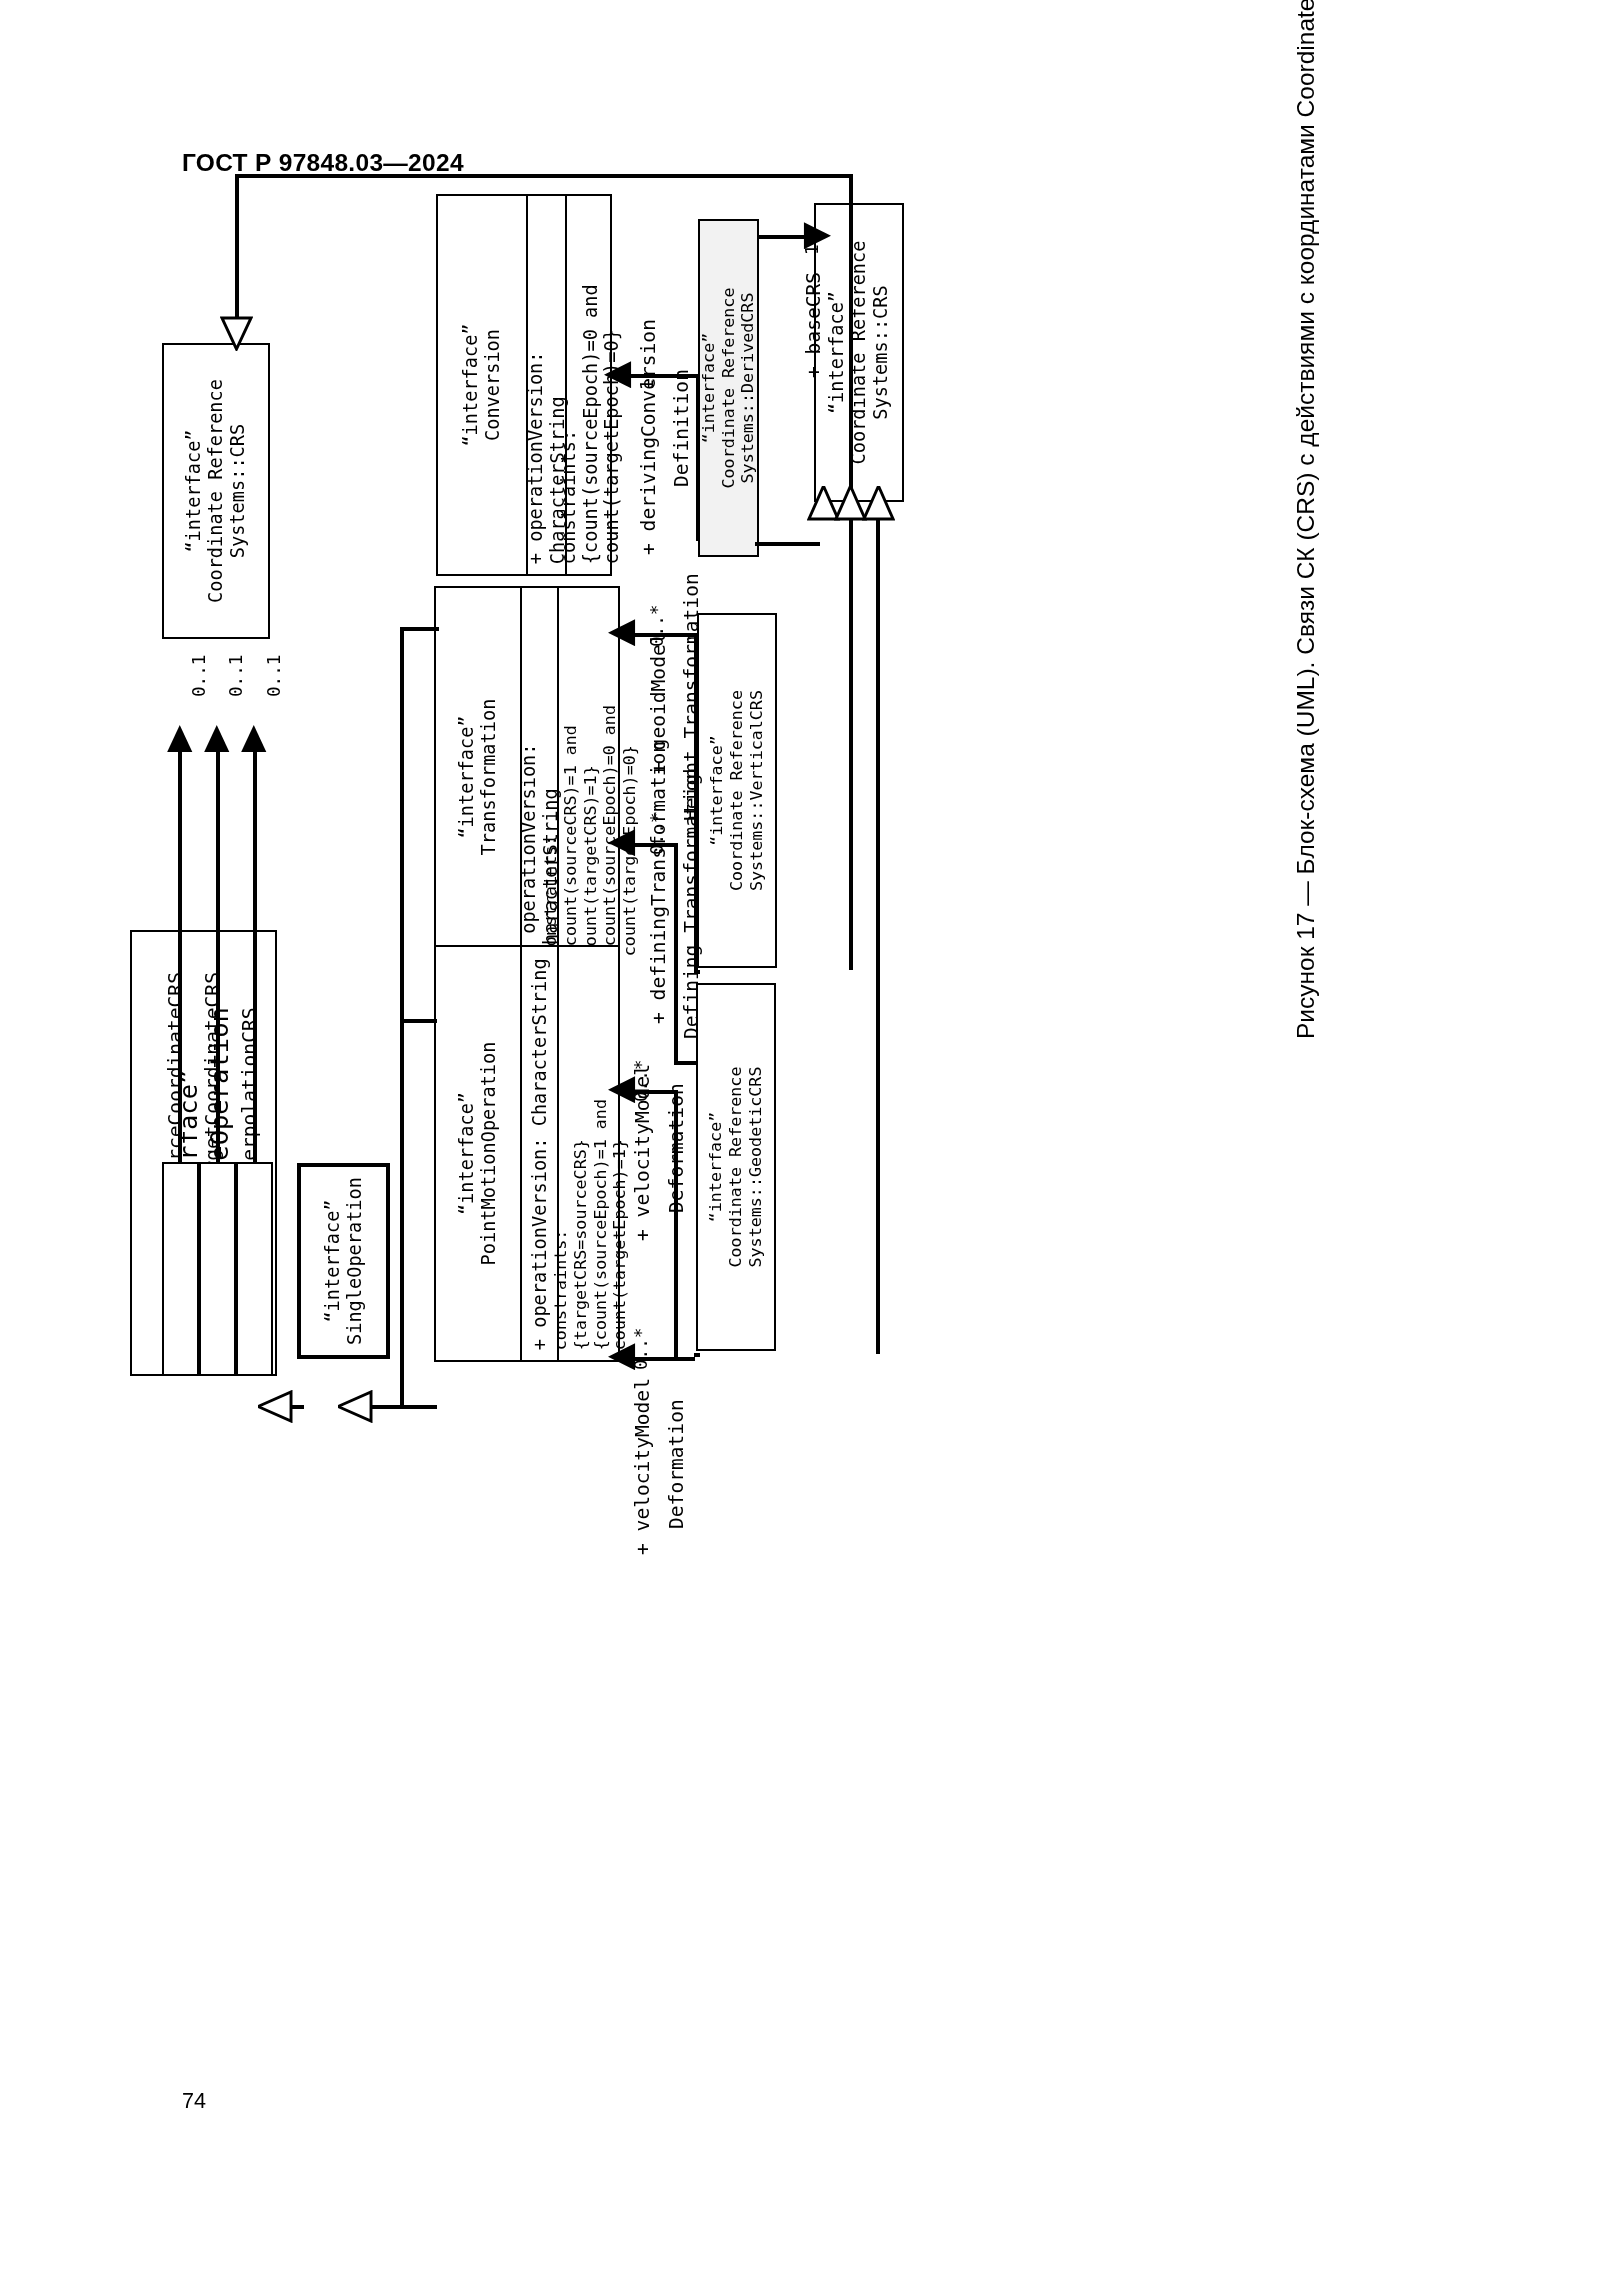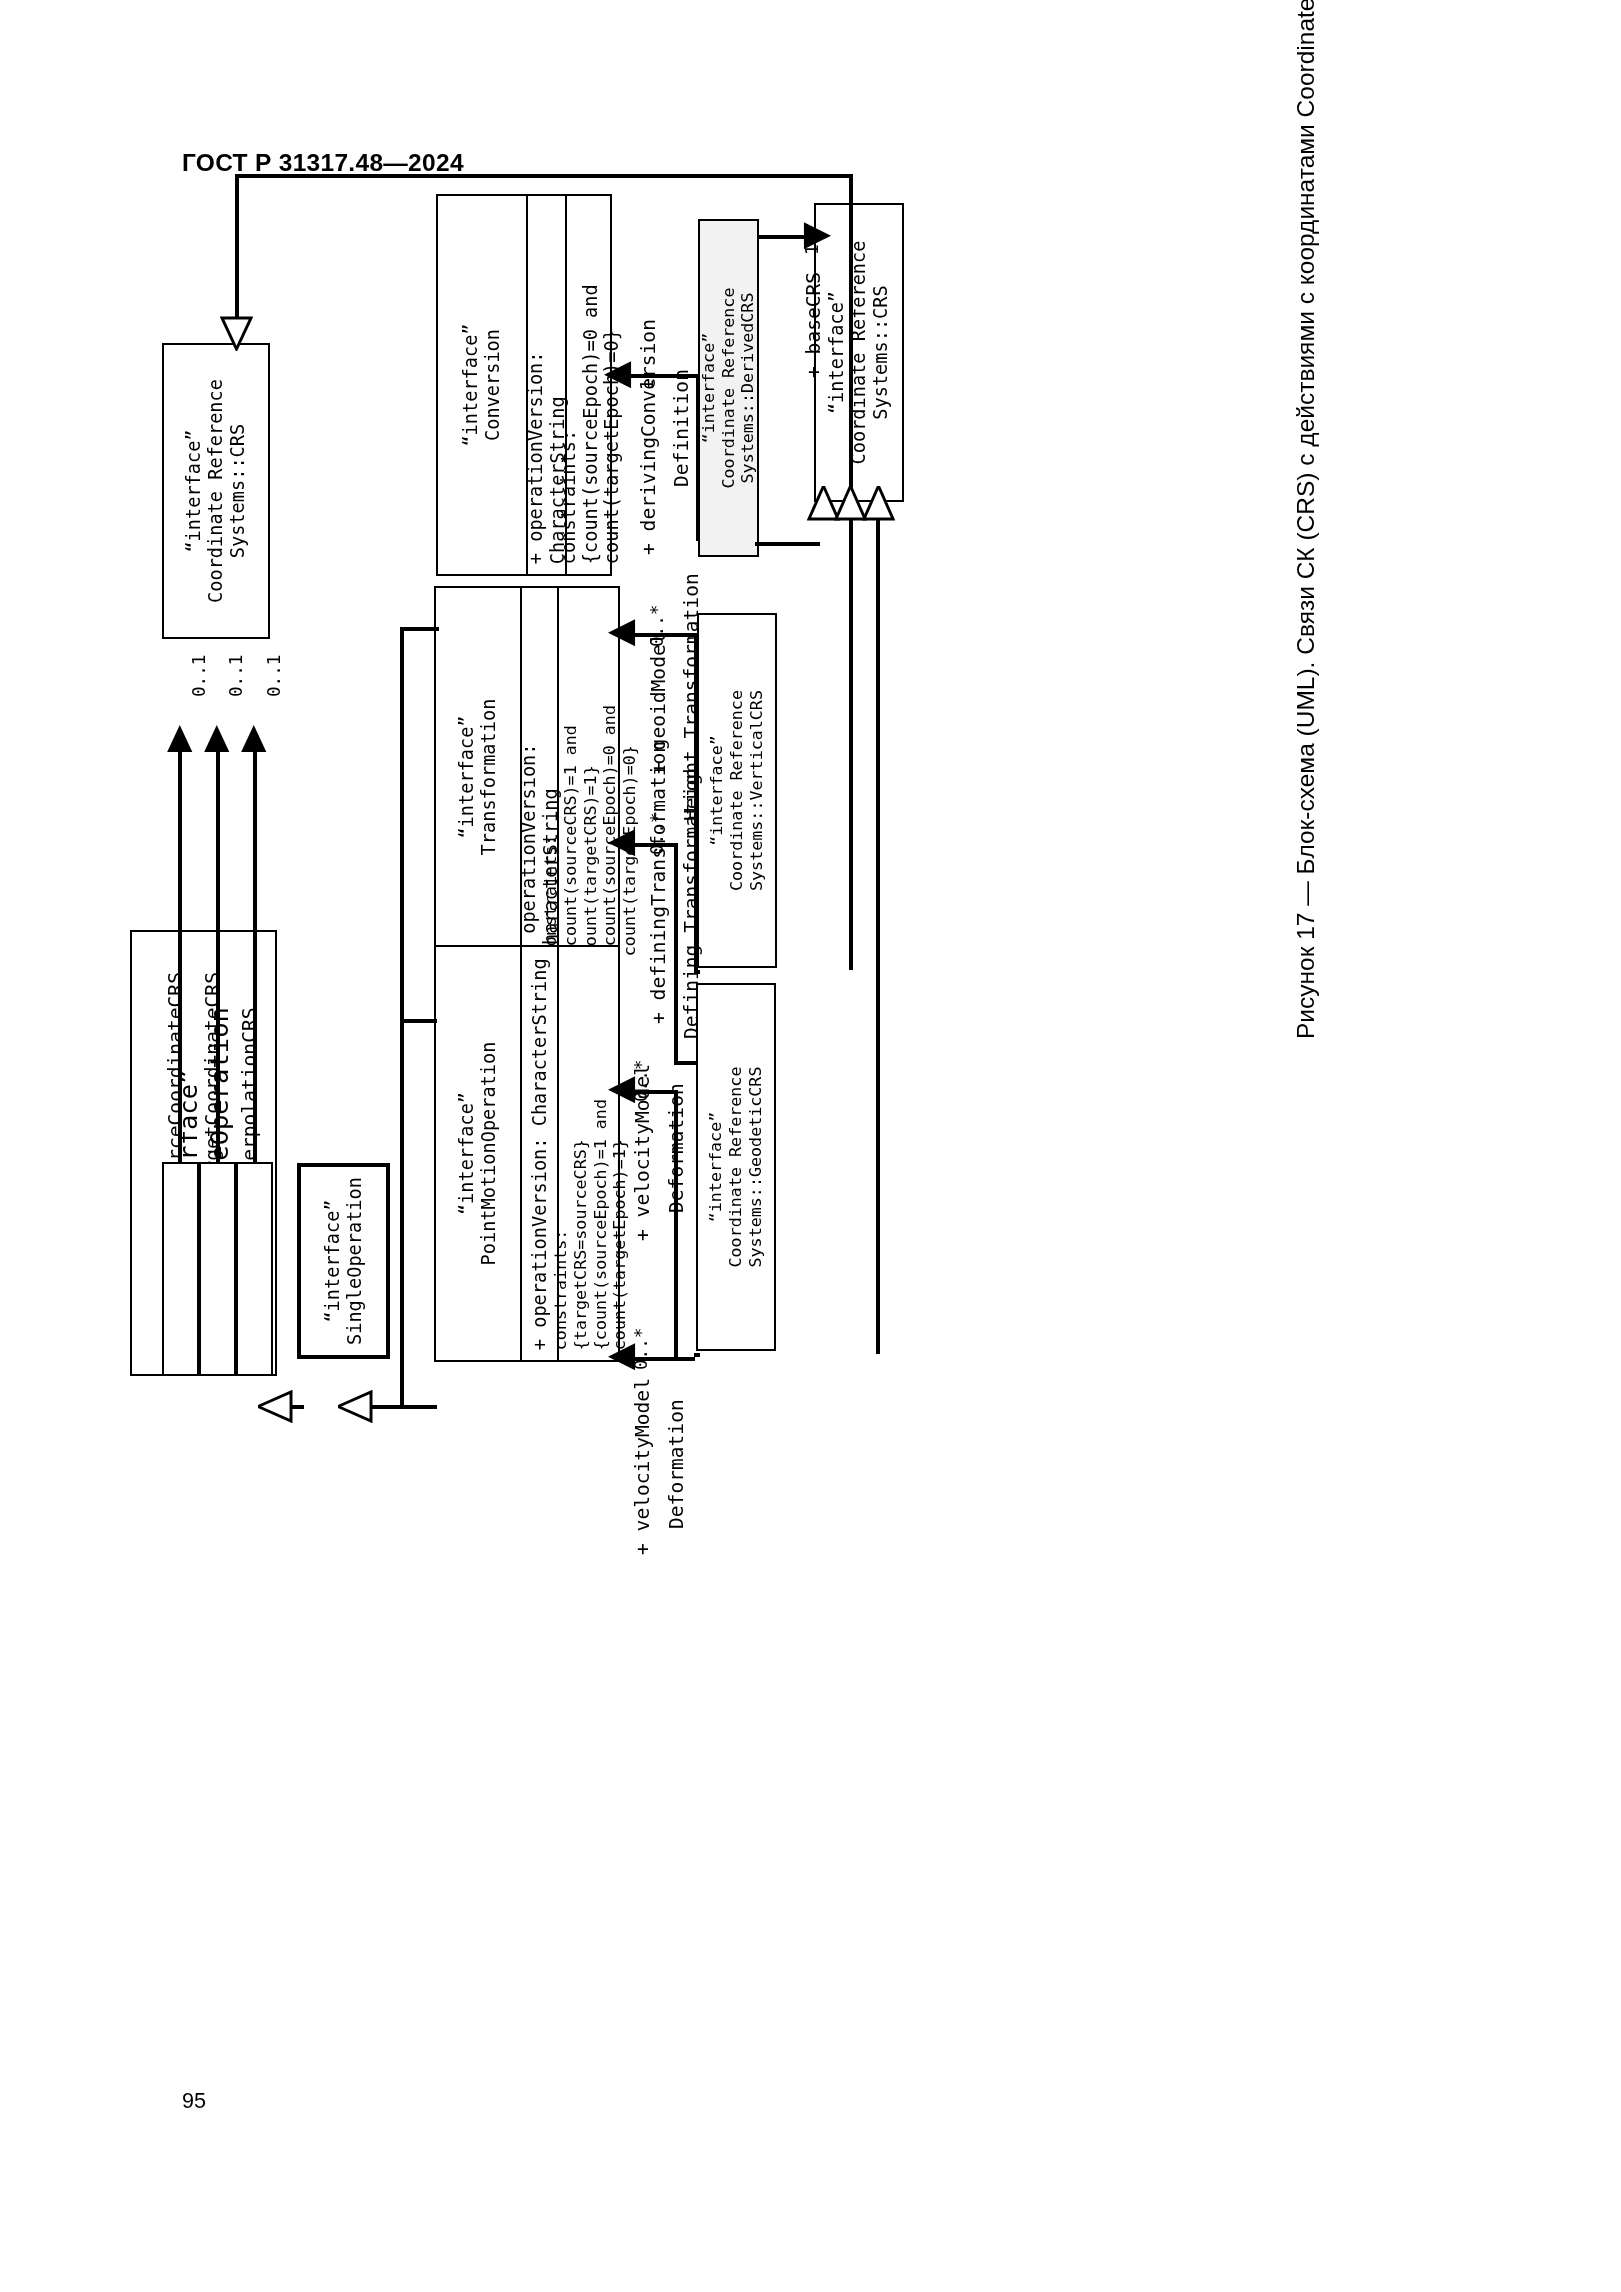--- a/index.html
+++ b/index.html
@@ -37,22 +37,22 @@
   .h2{height:3.9px;}
   .v2{width:3.9px;}
   .gen{position:absolute;}
   .gen svg{display:block;}
   .arrow{position:absolute;}
   .arrow svg{display:block;}
 </style>
 </head>
 <body>
 
-<div id="page-header">ГОСТ Р 31317.48—2024</div>
-<div id="page-number">95</div>
+<div id="page-header">ГОСТ Р 97848.03—2024</div>
+<div id="page-number">74</div>
 <div id="figure-caption">Рисунок 17 — Блок-схема (UML). Связи СК (CRS) с действиями с координатами Coordinate Operations</div>
 
 <div id="diagram">
 
   <div class="cls" style="left:130px; top:1376px; width:446px; height:147px;">
     <div class="cmp" style="height:100%;border-bottom:none;">
       <div class="nm" style="font-size:25.5px;">“interface”</div>
       <div class="nm" style="font-size:25.5px;">CoordinateOperation</div>
     </div>
   </div>

